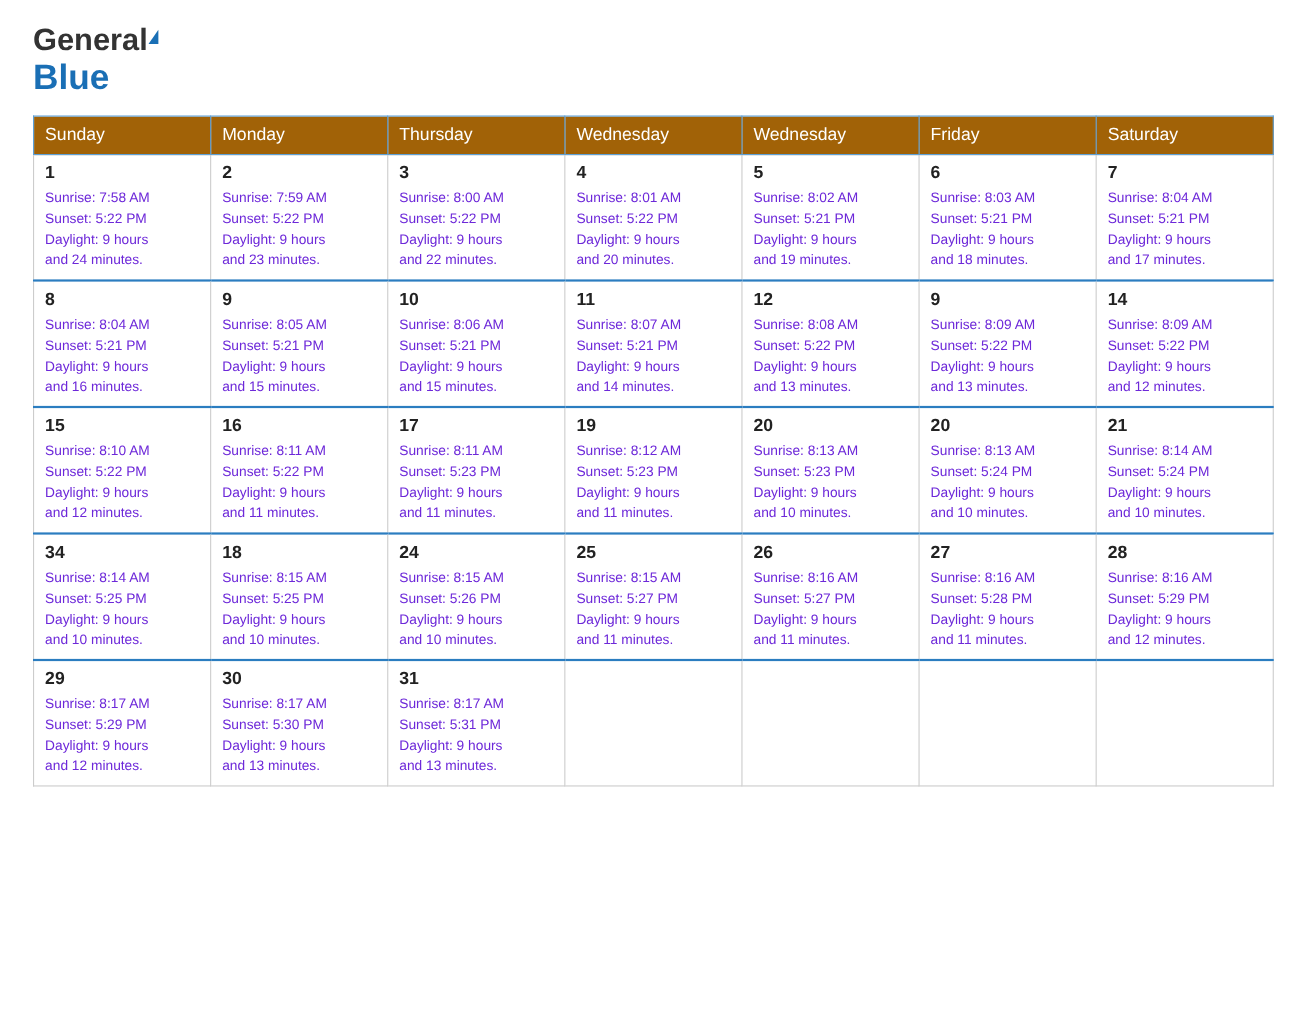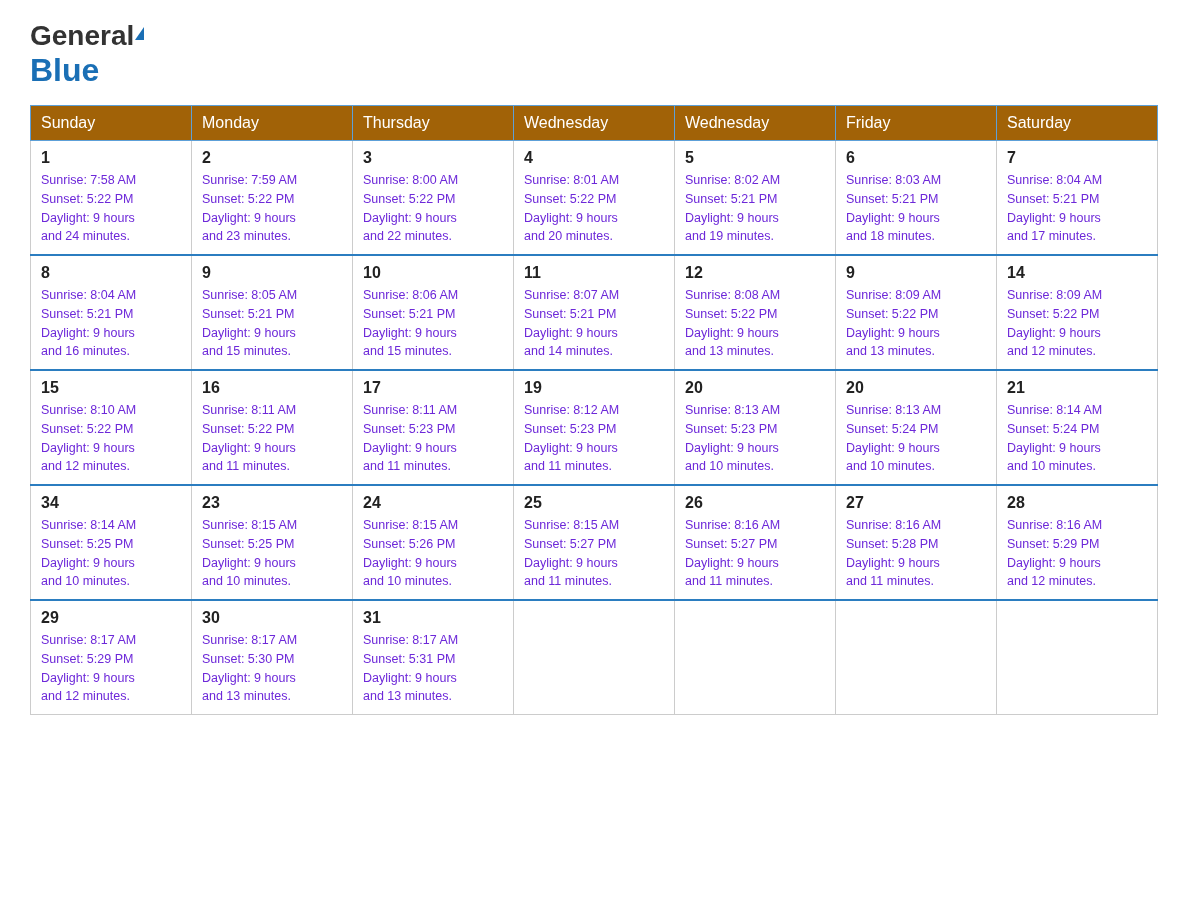--- a/index.html
+++ b/index.html
@@ -214,21 +214,21 @@
           <span class="day-number">21</span>
           <div class="day-info">Sunrise: 8:14 AM<br>Sunset: 5:24 PM<br>Daylight: 9 hours<br>and 10 minutes.</div>
         </td>
       </tr>
       <tr class="row-divider">
         <td>
           <span class="day-number">34</span>
           <div class="day-info">Sunrise: 8:14 AM<br>Sunset: 5:25 PM<br>Daylight: 9 hours<br>and 10 minutes.</div>
         </td>
         <td>
-          <span class="day-number">23</span>
+          <span class="day-number">18</span>
           <div class="day-info">Sunrise: 8:15 AM<br>Sunset: 5:25 PM<br>Daylight: 9 hours<br>and 10 minutes.</div>
         </td>
         <td>
           <span class="day-number">24</span>
           <div class="day-info">Sunrise: 8:15 AM<br>Sunset: 5:26 PM<br>Daylight: 9 hours<br>and 10 minutes.</div>
         </td>
         <td>
           <span class="day-number">25</span>
           <div class="day-info">Sunrise: 8:15 AM<br>Sunset: 5:27 PM<br>Daylight: 9 hours<br>and 11 minutes.</div>
         </td>

